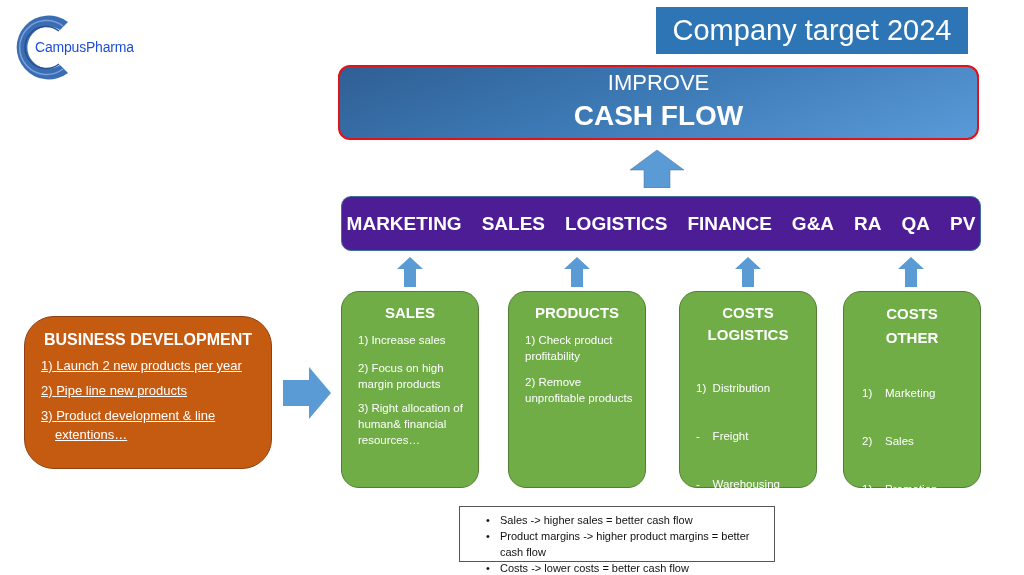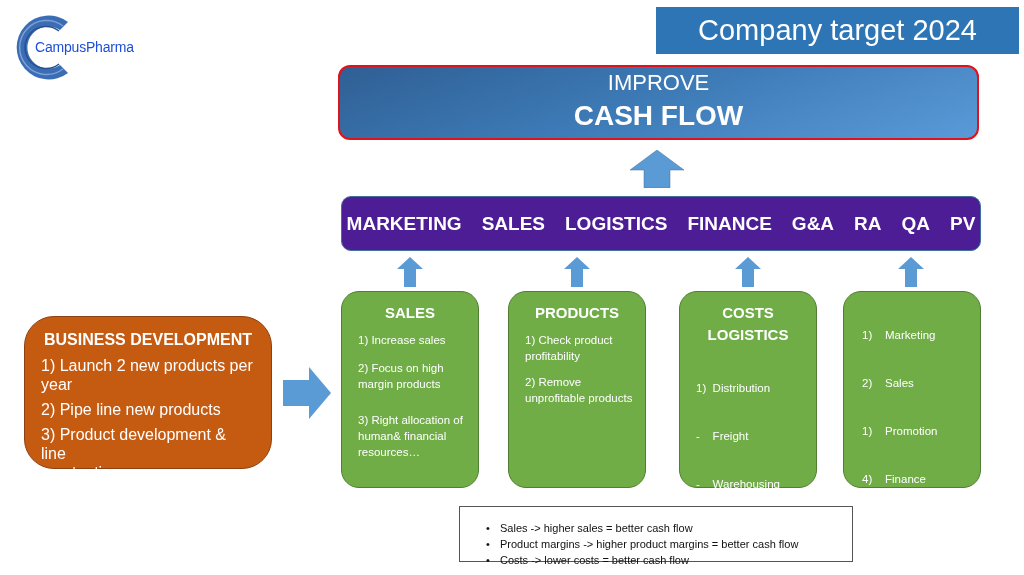--- a/index.html
+++ b/index.html
@@ -3,43 +3,43 @@
 <meta charset="utf-8">
 <style>
   * { box-sizing: border-box; margin: 0; padding: 0; }
   html, body { width: 1024px; height: 575px; background: #ffffff; overflow: hidden; }
   body { position: relative; font-family: "Liberation Sans", "DejaVu Sans", sans-serif; }
 
   .logo { position: absolute; left: 10px; top: 10px; width: 140px; height: 75px; }
   .logo svg { position: absolute; left: 0; top: 0; }
   .logo-text { position: absolute; left: 25px; top: 29px; font-size: 14px; color: #1d4ed8; letter-spacing: -0.2px; }
 
-  .title-bar { position: absolute; left: 656px; top: 7px; width: 363px; height: 47px; background: #2e75b6; color: #fff;
+  .title-bar { position: absolute; left: 656px; top: 7px; width: 312px; height: 47px; background: #2e75b6; color: #fff;
     font-size: 29px; display: flex; align-items: center; justify-content: center; }
 
   .cashflow { position: absolute; left: 338px; top: 65px; width: 641px; height: 75px; border: 2px solid #e0121c; border-radius: 12px;
     background: linear-gradient(160deg, #2f5f94 0%, #3e7cb8 50%, #5a9ad8 100%); color: #fff; text-align: center; }
   .cashflow .l1 { font-size: 22px; margin-top: 3px; }
   .cashflow .l2 { font-size: 28px; font-weight: bold; margin-top: 4px; }
 
   .arrow-up { position: absolute; }
   .depts { position: absolute; left: 341px; top: 196px; width: 640px; height: 55px; background: #4c1d95; border: 1px solid #41719c;
     border-radius: 10px; display: flex; align-items: center; justify-content: center; gap: 20px; color: #fff; font-weight: bold; font-size: 19px; }
 
   .box { position: absolute; background: #70ad47; border: 1px solid #507e32; border-radius: 18px; color: #fff; }
   .box h3 { text-align: center; font-size: 15px; font-weight: bold; line-height: 22px; margin-top: 10px; }
   .box ol { list-style: none; font-size: 11.5px; line-height: 16px; }
 
   .bizdev { position: absolute; left: 24px; top: 316px; width: 248px; height: 153px; background: #c55a11; border: 1px solid #8f4010;
     border-radius: 30px; color: #fff; padding: 14px 16px; }
   .bizdev h3 { font-size: 16px; font-weight: bold; text-align: center; margin-bottom: 7px; }
-  .bizdev .item { font-size: 16px; line-height: 19px; margin-bottom: 6px; padding-left: 0; }
+  .bizdev .item { font-size: 13px; line-height: 19px; margin-bottom: 6px; padding-left: 0; text-decoration: underline; }
   .bizdev .item .cont { display: block; padding-left: 14px; }
 
-  .summary { position: absolute; left: 459px; top: 506px; width: 394px; height: 56px; border: 1px solid #555; padding: 13px 0 0 40px; font-size: 11px; color: #111; line-height: 16px; }
+  .summary { position: absolute; left: 459px; top: 506px; width: 316px; height: 56px; border: 1px solid #555; padding: 5px 0 0 40px; font-size: 11px; color: #111; line-height: 16px; }
   .summary li { list-style: none; position: relative; }
   .summary li::before { content: "\2022"; position: absolute; left: -14px; }
 </style>
 </head>
 <body>
 
 <div class="logo">
   <svg width="70" height="75" viewBox="0 0 70 75">
     <path d="M58 12 A32 32 0 1 0 58 63 L50 55 A21 21 0 1 1 50 20 Z" fill="#3b6db5"></path>
     <path d="M53 16 A27 27 0 1 0 53 59" fill="none" stroke="#7aa0d6" stroke-width="1.5"></path>
@@ -91,21 +91,21 @@
 </div>
 
 <svg class="arrow-up" style="left:283px;top:367px" width="48" height="52">
   <polygon points="48,26 26,0 26,13 0,13 0,39 26,39 26,52" fill="#5b9bd5"></polygon>
 </svg>
 
 <div class="box" style="left:341px;top:291px;width:138px;height:197px">
   <h3>SALES</h3>
   <ol style="padding:8px 8px 0 16px">
     <li style="margin-bottom:12px">1)  Increase sales</li>
-    <li style="margin-bottom:20px">2) Focus on high margin products</li>
+    <li style="margin-bottom:8px">2) Focus on high margin products</li>
     <li>3) Right allocation of human&amp; financial resources…</li>
   </ol>
 </div>
 
 <div class="box" style="left:508px;top:291px;width:138px;height:197px">
   <h3>PRODUCTS</h3>
   <ol style="padding:8px 8px 0 16px">
     <li style="margin-bottom:10px">1)  Check product profitability</li>
     <li>2) Remove unprofitable products</li>
   </ol>
@@ -119,20 +119,21 @@
     <li>-    Warehousing</li>
     <li style="margin-bottom:5px">-    Stock handling</li>
     
     
     
     
   </ol>
 </div>
 
 <div class="box" style="left:843px;top:291px;width:138px;height:197px">
+  <h3 style="width:60px;margin:10px auto 0;line-height:24px">COSTS OTHER</h3>
   <ol style="padding:3px 6px 0 18px;white-space:pre">
     <li>1)    Marketing</li>
     <li>2)    Sales</li>
     <li>1)    Promotion</li>
     <li>4)    Finance</li>
     
     
     
     
   </ol>

